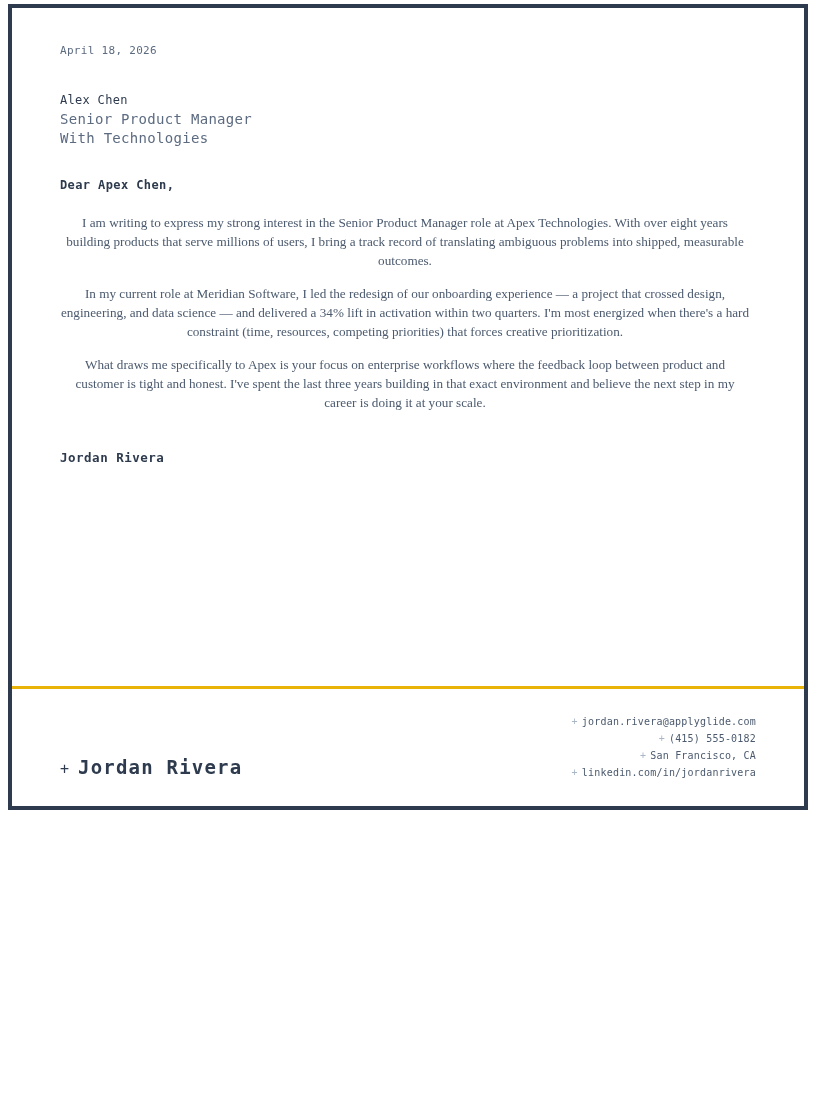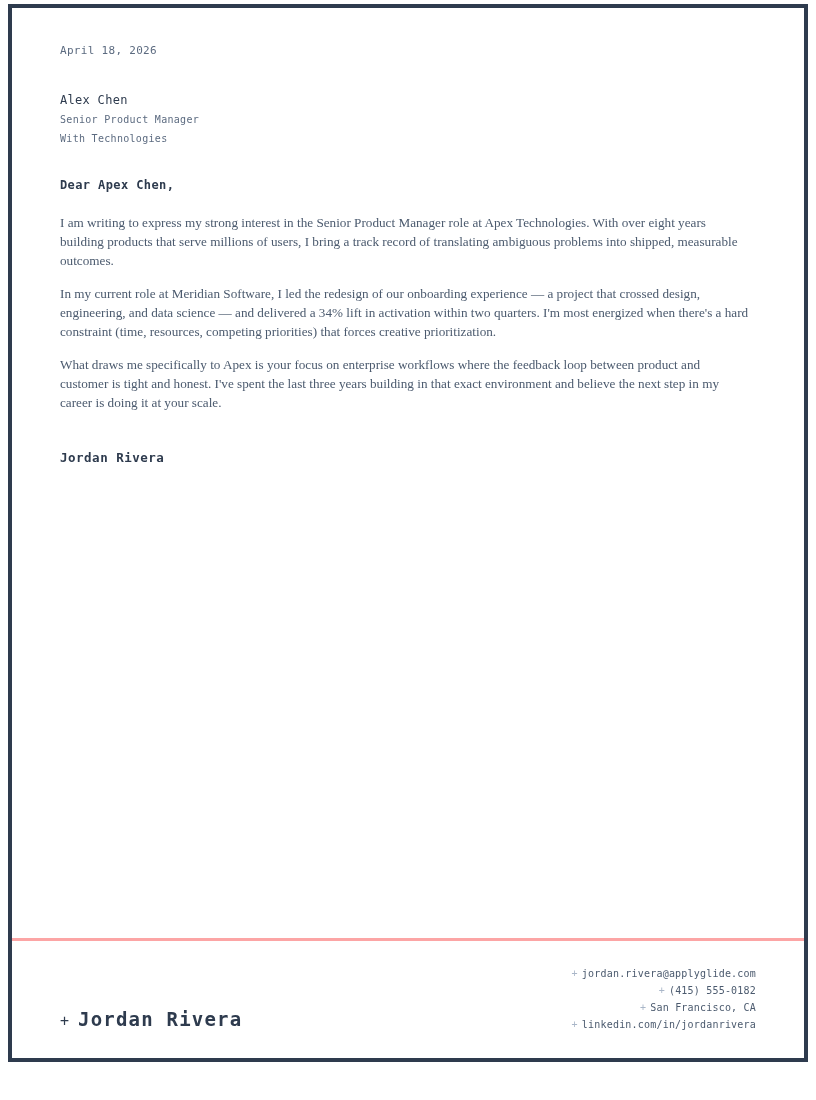--- a/index.html
+++ b/index.html
@@ -12,21 +12,21 @@
     height: 1100px;
     font-family: "DejaVu Sans Mono", "Liberation Mono", monospace;
     -webkit-font-smoothing: antialiased;
   }
 
   .page {
     position: absolute;
     left: 8px;
     top: 4px;
     width: 800px;
-    height: 1058px;
+    height: 806px;
     background: #ffffff;
     border-top: 4px solid #2e3b4e;
     border-left: 4px solid #2e3b4e;
     border-right: 4px solid #2e3b4e;
     border-bottom: 4px solid #2e3b4e;
     box-sizing: border-box;
     display: flex;
     flex-direction: column;
   }
 
@@ -50,42 +50,42 @@
   .recipient-name {
     font-family: "DejaVu Sans Mono", "Liberation Mono", monospace;
     font-size: 12px;
     font-weight: normal;
     letter-spacing: 0.3px;
     color: #2e3b4e;
     line-height: 19px;
   }
   .recipient-line {
     font-family: "DejaVu Sans Mono", "Liberation Mono", monospace;
-    font-size: 10px;
+    font-size: 14px;
     letter-spacing: 0.3px;
     color: #5c6b80;
     line-height: 19px;
   }
 
   .salutation {
     font-family: "DejaVu Sans Mono", "Liberation Mono", monospace;
     font-size: 12px;
     font-weight: bold;
     letter-spacing: 0.4px;
     color: #2e3b4e;
     margin-bottom: 21px;
   }
 
   .para {
     font-family: "Liberation Serif", "DejaVu Serif", serif;
     font-size: 13.2px;
     line-height: 19px;
     color: #4b5a6e;
     margin: 0 0 14px 0;
-    text-align: left;
+    text-align: center;
     max-width: 690px;
   }
 
   .closing {
     font-family: "DejaVu Sans Mono", "Liberation Mono", monospace;
     font-size: 11.5px;
     letter-spacing: 0.3px;
     color: #5c6b80;
     margin-top: 32px;
   }
@@ -94,21 +94,21 @@
     font-family: "DejaVu Sans Mono", "Liberation Mono", monospace;
     font-size: 12.5px;
     font-weight: bold;
     letter-spacing: 0.5px;
     color: #2e3b4e;
     margin-top: 38px;
   }
 
   .footer {
     flex: 0 0 auto;
-    border-top: 3px solid #fca5a5;
+    border-top: 3px solid #eab308;
     height: 120px;
     padding: 0 48px;
     box-sizing: border-box;
     position: relative;
   }
 
   .footer-contacts {
     position: absolute;
     right: 48px;
     top: 24px;

